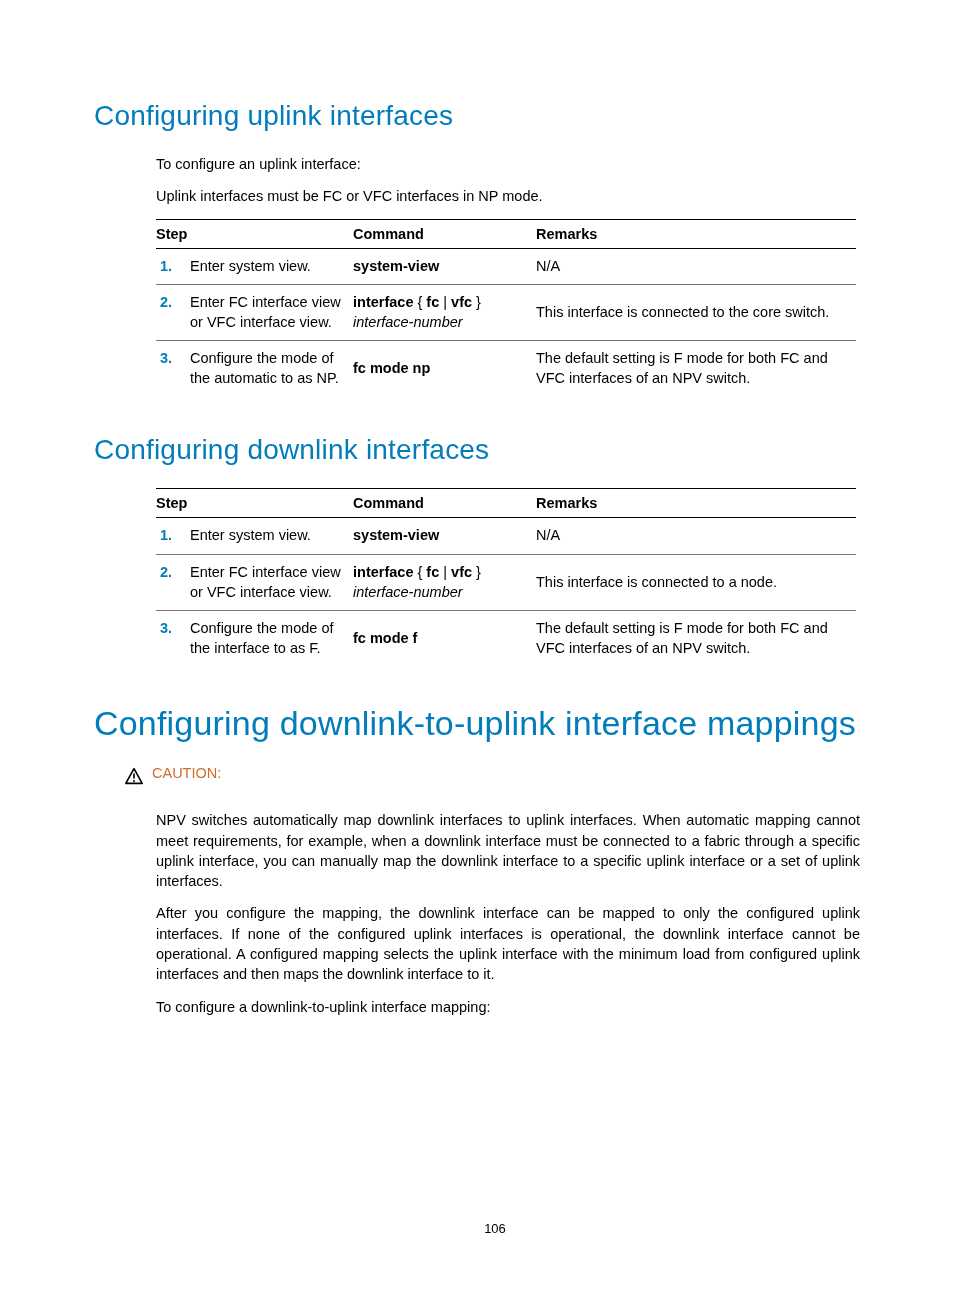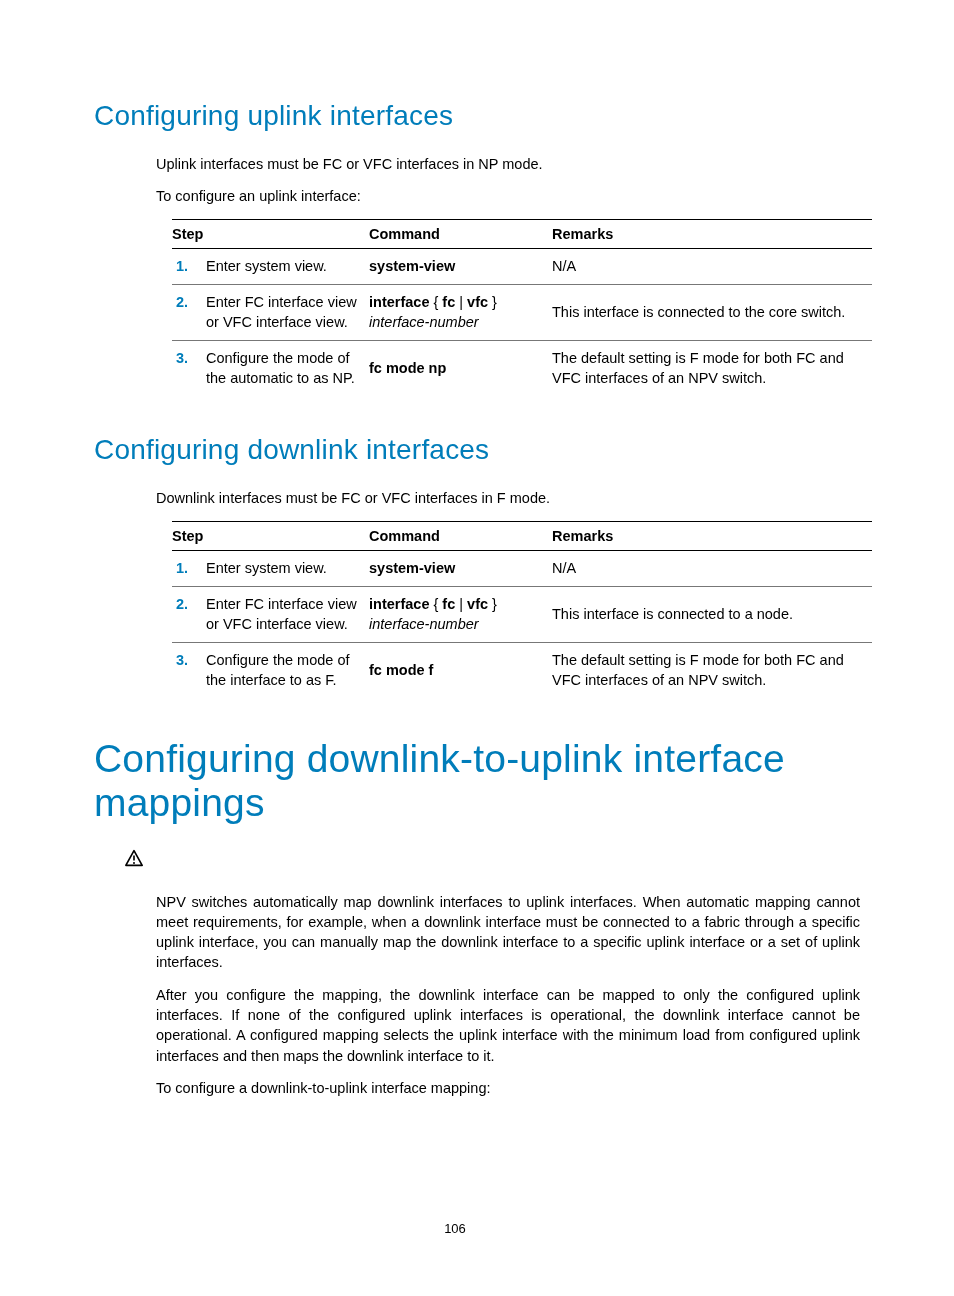--- a/index.html
+++ b/index.html
@@ -21,35 +21,35 @@
   h2 {
     font-weight: 400;
     color: #007dba;
     font-size: 28px;
     margin: 0 0 22px 0;
     letter-spacing: 0.2px;
   }
   h1 {
     font-weight: 400;
     color: #007dba;
-    font-size: 39px;
+    font-size: 34px;
     margin: 38px 0 22px 0;
     letter-spacing: 0.2px;
   }
   .body-text {
     margin: 0 0 12px 62px;
     line-height: 1.4;
   }
   .body-text.justify {
     text-align: justify;
   }
   table {
     border-collapse: collapse;
     width: 700px;
-    margin-left: 78px;
+    margin-left: 62px;
     margin-bottom: 38px;
   }
   thead th {
     text-align: left;
     font-weight: 700;
     font-size: 14.5px;
     border-top: 1.5px solid #000;
     border-bottom: 1.5px solid #000;
     padding: 6px 4px 6px 4px;
   }
@@ -100,31 +100,32 @@
     font-size: 14.5px;
     line-height: 1.4;
   }
   .pagenum {
     position: absolute;
     bottom: 60px;
     left: 0;
     width: 910px;
     text-align: center;
     font-size: 13px;
+    padding-left: 40px;
   }
   th.step-col { width: 177px; padding-left: 0;}
 </style>
 </head>
 <body>
 
 <div class="page">
 
   <h2>Configuring uplink interfaces</h2>
+  <p class="body-text">To configure an uplink interface:</p>
   <p class="body-text">Uplink interfaces must be FC or VFC interfaces in NP mode.</p>
-  <p class="body-text">To configure an uplink interface:</p>
 
   <table>
     <thead>
       <tr>
         <th class="step-col" colspan="2">Step</th>
         <th>Command</th>
         <th>Remarks</th>
       </tr>
     </thead>
     <tbody>
@@ -146,21 +147,20 @@
       <tr class="sep">
         <td class="stepnum">3.</td>
         <td class="stepdesc">Configure the mode of the automatic to as NP.</td>
         <td class="cmd"><span class="b">fc mode np</span></td>
         <td class="remarks">The default setting is F mode for both FC and VFC interfaces of an NPV switch.</td>
       </tr>
     </tbody>
   </table>
 
   <h2>Configuring downlink interfaces</h2>
-  <p class="body-text">Downlink interfaces must be FC or VFC interfaces in F mode.</p>
 
   <table>
     <thead>
       <tr>
         <th class="step-col" colspan="2">Step</th>
         <th>Command</th>
         <th>Remarks</th>
       </tr>
     </thead>
     <tbody>
@@ -192,20 +192,21 @@
 
   <div class="caution-block">
     <div class="caution-icon">
       <svg viewBox="0 0 24 22">
         <path d="M12 2 L22 20 L2 20 Z" fill="none" stroke="#000" stroke-width="2" stroke-linejoin="round"></path>
         <line x1="12" y1="8" x2="12" y2="14" stroke="#000" stroke-width="2"></line>
         <circle cx="12" cy="17" r="1.2" fill="#000"></circle>
       </svg>
     </div>
     <div class="caution-text">
+      <div class="caution-label">CAUTION:</div>
     </div>
   </div>
 
   <p class="body-text justify">NPV switches automatically map downlink interfaces to uplink interfaces. When automatic mapping cannot meet requirements, for example, when a downlink interface must be connected to a fabric through a specific uplink interface, you can manually map the downlink interface to a specific uplink interface or a set of uplink interfaces.</p>
   <p class="body-text justify">After you configure the mapping, the downlink interface can be mapped to only the configured uplink interfaces. If none of the configured uplink interfaces is operational, the downlink interface cannot be operational. A configured mapping selects the uplink interface with the minimum load from configured uplink interfaces and then maps the downlink interface to it.</p>
   <p class="body-text">To configure a downlink-to-uplink interface mapping:</p>
 
 </div>
 
 <div class="pagenum">106</div>

